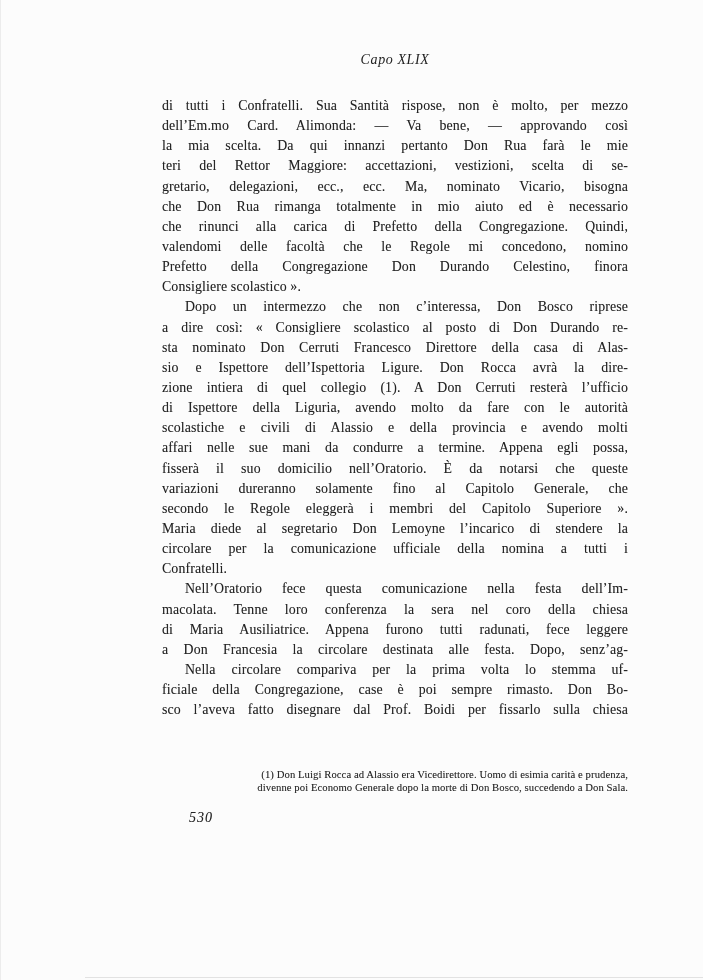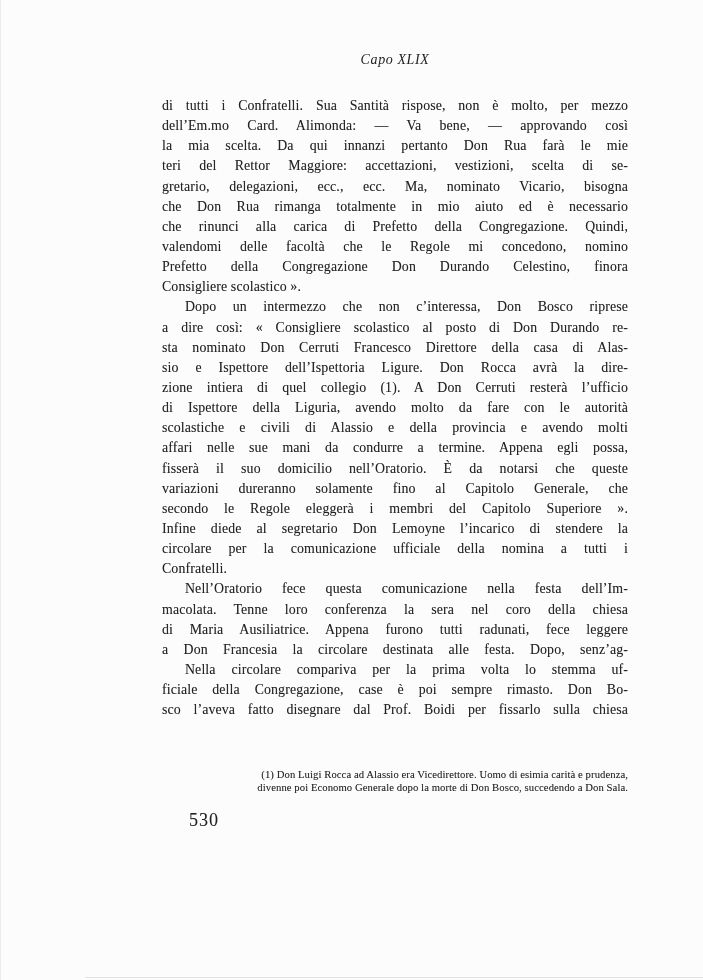--- a/index.html
+++ b/index.html
@@ -61,24 +61,25 @@
     height:12.8px;
     line-height:12.8px;
     font-size:10.6px;
     letter-spacing:0.1px;
     text-align:right;
   }
   .footnote .line.indent{text-indent:17px;}
   .page-number{
     position:absolute;
     left:189px;top:810px;
-    font-size:18px;
+    font-size:14px;
     letter-spacing:1px;
     color:var(--ink);
     text-shadow:0.2px 0.2px 0 rgba(0,0,0,0.25);
+    font-style:italic;
   }
 </style>
 </head>
 <body>
 
 <div class="page">
   <div class="chapter-header">Capo XLIX</div>
 
   <div class="text-block">
       <div class="line j">di tutti i Confratelli. Sua Santità rispose, non è molto, per mezzo</div>
@@ -95,21 +96,21 @@
       <div class="line j">a dire così: « Consigliere scolastico al posto di Don Durando re-</div>
       <div class="line j">sta nominato Don Cerruti Francesco Direttore della casa di Alas-</div>
       <div class="line j">sio e Ispettore dell’Ispettoria Ligure. Don Rocca avrà la dire-</div>
       <div class="line j">zione intiera di quel collegio (1). A Don Cerruti resterà l’ufficio</div>
       <div class="line j">di Ispettore della Liguria, avendo molto da fare con le autorità</div>
       <div class="line j">scolastiche e civili di Alassio e della provincia e avendo molti</div>
       <div class="line j">affari nelle sue mani da condurre a termine. Appena egli possa,</div>
       <div class="line j">fisserà il suo domicilio nell’Oratorio. È da notarsi che queste</div>
       <div class="line j">variazioni dureranno solamente fino al Capitolo Generale, che</div>
       <div class="line j">secondo le Regole eleggerà i membri del Capitolo Superiore ».</div>
-      <div class="line j">Infine diede al segretario Don Lemoyne l’incarico di stendere la</div>
+      <div class="line j">Maria diede al segretario Don Lemoyne l’incarico di stendere la</div>
       <div class="line j">circolare per la comunicazione ufficiale della nomina a tutti i</div>
       <div class="line">Confratelli.</div>
       <div class="line indent j">Nell’Oratorio fece questa comunicazione nella festa dell’Im-</div>
       <div class="line j">macolata. Tenne loro conferenza la sera nel coro della chiesa</div>
       <div class="line j">di Maria Ausiliatrice. Appena furono tutti radunati, fece leggere</div>
       <div class="line j">a Don Francesia la circolare destinata alle festa. Dopo, senz’ag-</div>
       <div class="line indent j">Nella circolare compariva per la prima volta lo stemma uf-</div>
       <div class="line j">ficiale della Congregazione, case è poi sempre rimasto. Don Bo-</div>
       <div class="line j">sco l’aveva fatto disegnare dal Prof. Boidi per fissarlo sulla chiesa</div>
     </div>

